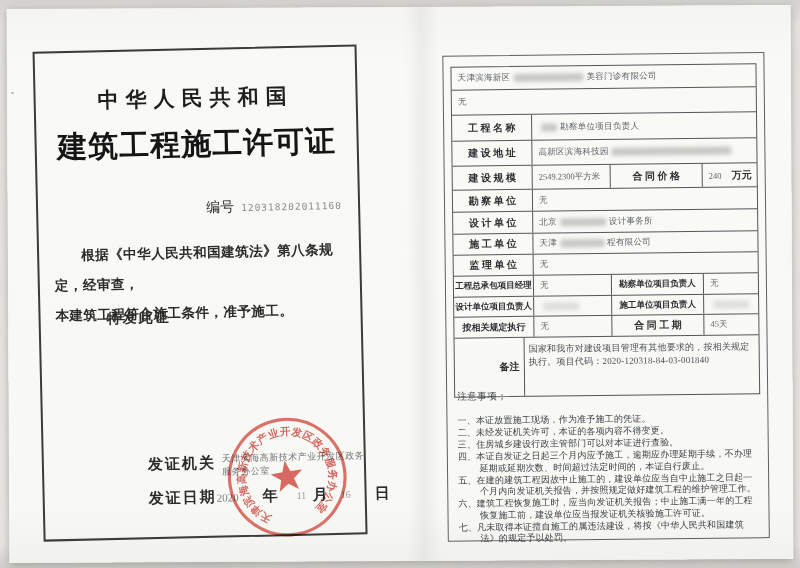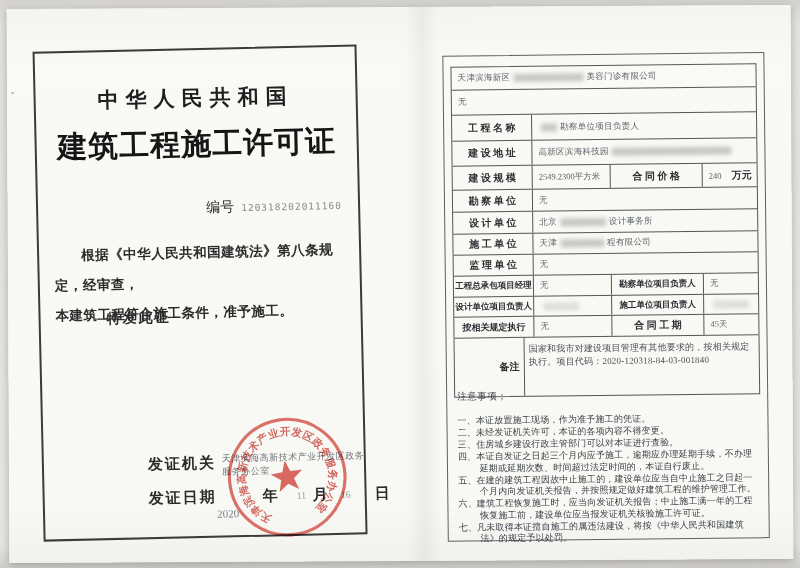--- a/index.html
+++ b/index.html
@@ -26,21 +26,21 @@
   .serial-number{font-family:"DejaVu Sans Mono",monospace;font-size:9.5px;color:#8b8b88;margin-left:7px;letter-spacing:1px;}
   .cover-body{position:absolute;left:15px;top:188px;width:290px;}
   .cover-body p{margin:0;font-size:13.5px;font-weight:700;line-height:30px;letter-spacing:.5px;}
   .cover-body p.indent{text-indent:2em;}
   .issue{position:absolute;left:66px;top:258px;font-size:14px;font-weight:700;letter-spacing:2px;}
   .field-label{font-size:15px;font-weight:700;letter-spacing:2px;}
   .issuer-row{position:absolute;left:104px;top:404px;}
   .issuer-val{position:absolute;left:74px;top:-1px;width:150px;font-size:9px;
               color:#6f7478;line-height:13px;letter-spacing:.5px;}
   .date-row{position:absolute;left:104px;top:438px;width:210px;height:22px;}
-  .date-row .y4{position:absolute;left:68px;top:20px;font-size:11px;color:#7d8184;}
+  .date-row .y4{position:absolute;left:68px;top:4px;font-size:11px;color:#7d8184;}
   .date-row .c1{position:absolute;left:114px;top:0;}
   .date-row .m2{position:absolute;left:148px;top:4px;font-size:10px;color:#a09f9c;}
   .date-row .c2{position:absolute;left:164px;top:0;}
   .date-row .d2{position:absolute;left:192px;top:4px;font-size:10px;color:#989794;}
   .date-row .c3{position:absolute;left:226px;top:0;}
   .seal{position:absolute;left:180px;top:366px;width:126px;height:126px;
         mix-blend-mode:multiply;opacity:.88;transform:rotate(-8deg);}
 
   
   .page-right{position:absolute;left:437px;top:48px;width:320px;height:484px;

